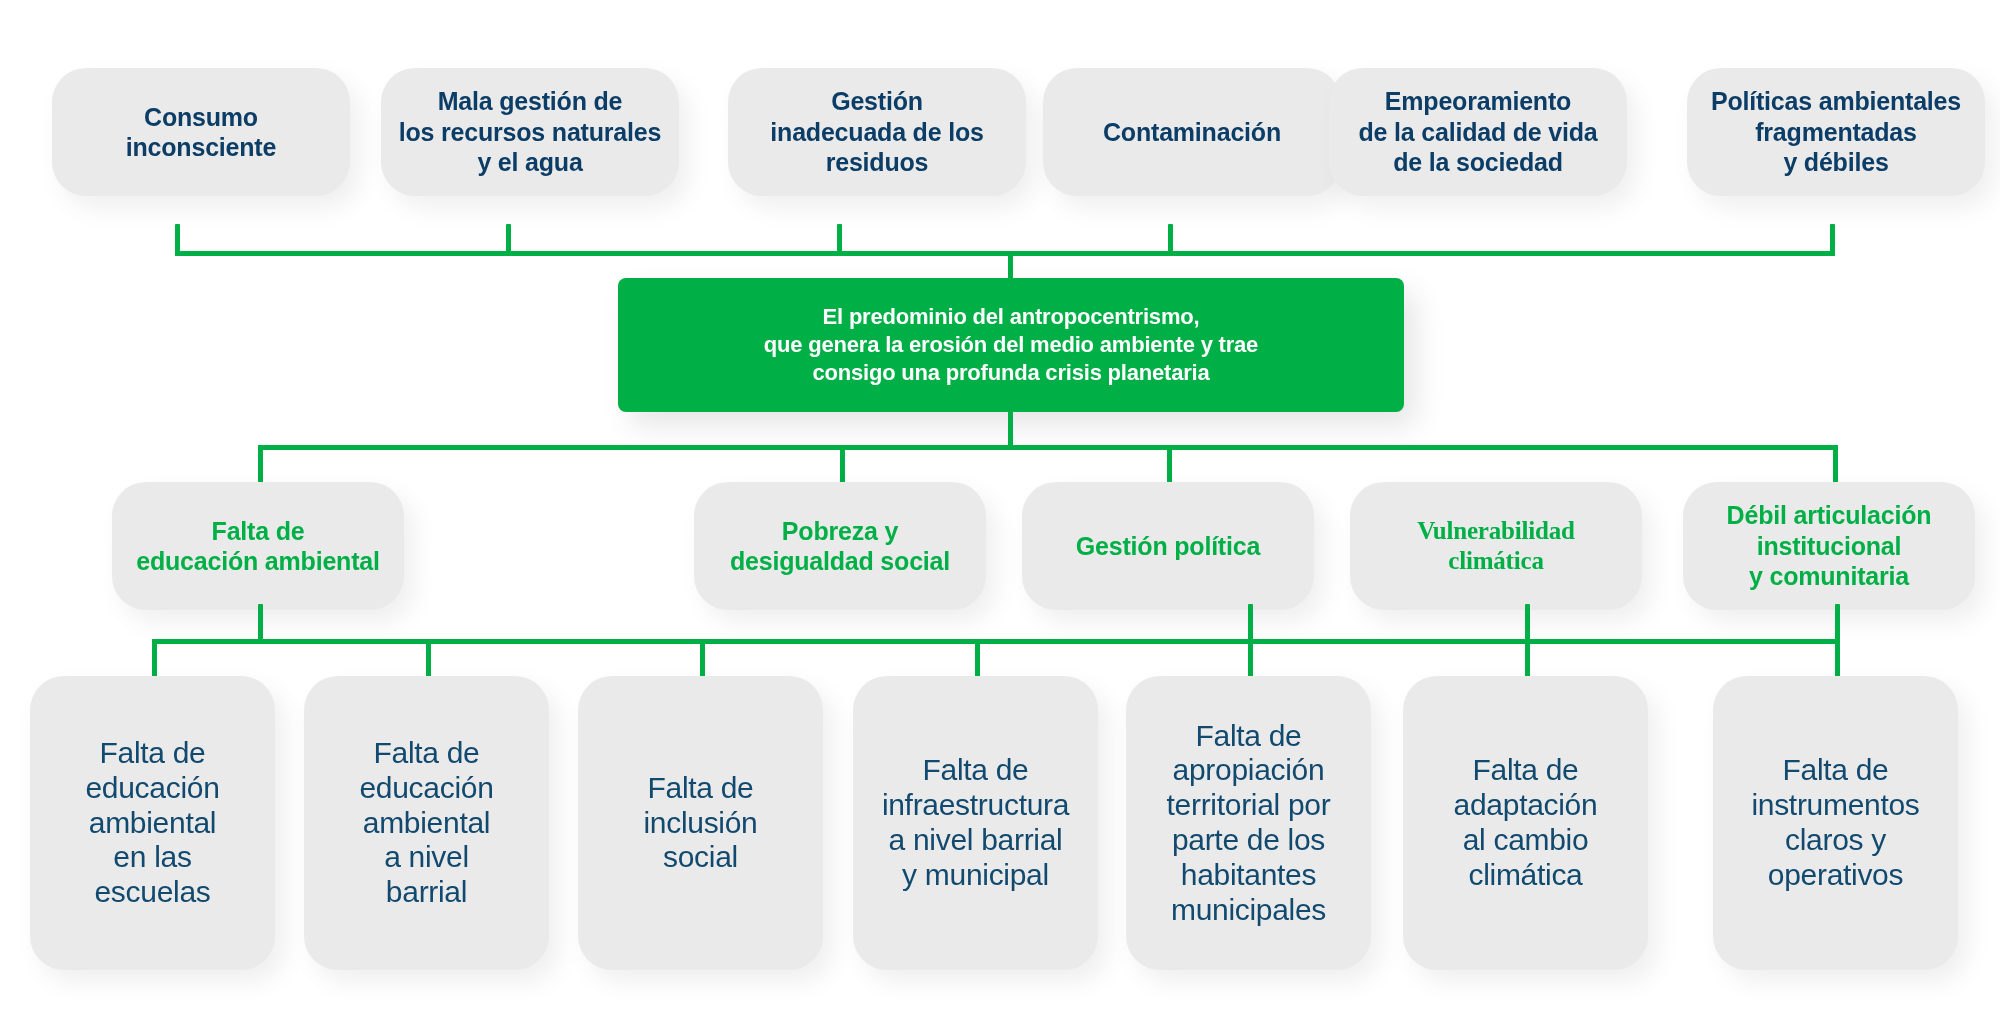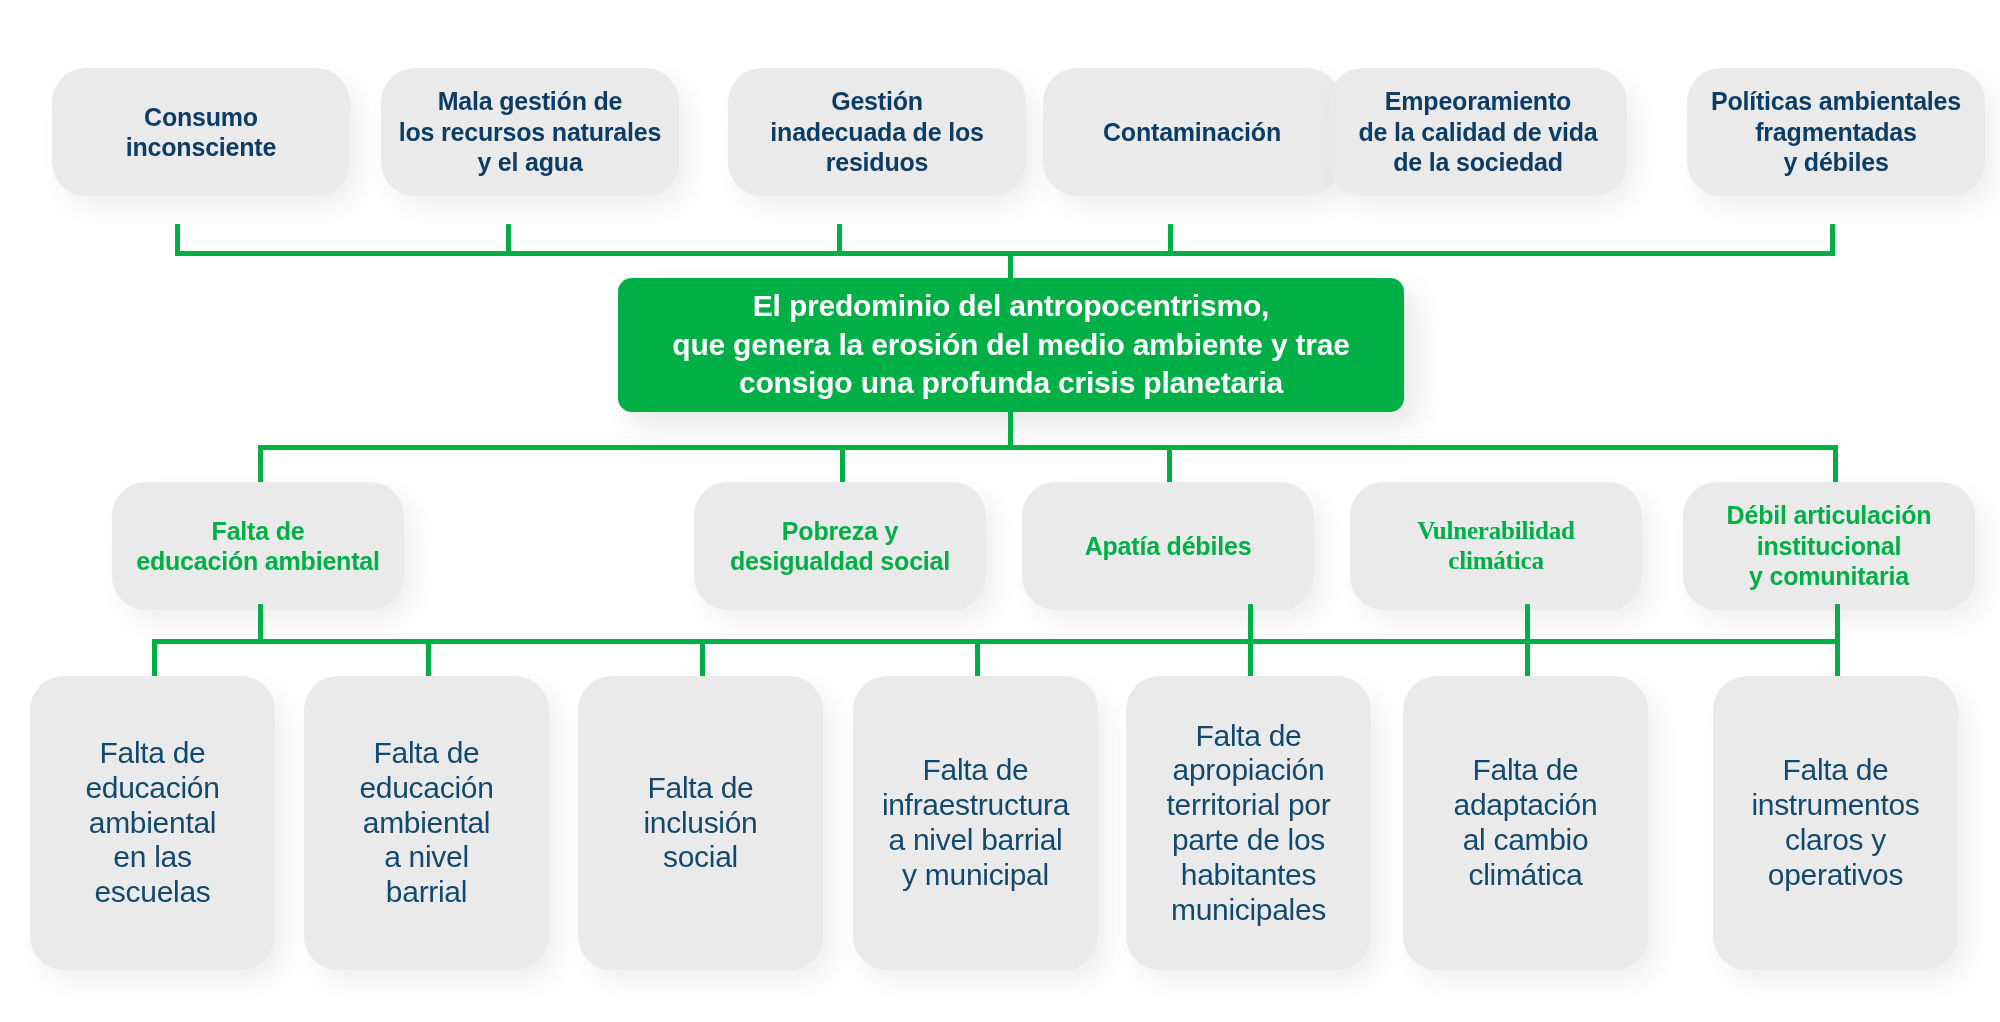--- a/index.html
+++ b/index.html
@@ -63,28 +63,28 @@
     font-size: 30px;
     line-height: 1.16;
     letter-spacing: -0.3px;
   }
 
   
   #central-node {
     position: absolute;
     box-sizing: border-box;
     background: #00AF46;
-    border-radius: 14px;
+    border-radius: 8px;
     display: flex;
     align-items: center;
     justify-content: center;
     text-align: center;
     color: #ffffff;
     font-weight: bold;
-    font-size: 30px;
+    font-size: 22px;
     line-height: 1.28;
     letter-spacing: -0.2px;
     box-shadow: 12px 14px 30px rgba(0,0,0,0.10);
     padding: 10px 26px;
   }
   #central-node .txt { white-space: pre-line; }
 </style>
 </head>
 <body>
 
@@ -151,21 +151,21 @@
     <span class="txt">Falta de
 educación ambiental</span>
   </div>
 
   <div class="card tier-mid" style="left:694px; top:482px; width:292px; height:128px;">
     <span class="txt">Pobreza y
 desigualdad social</span>
   </div>
 
   <div class="card tier-mid" style="left:1022px; top:482px; width:292px; height:128px;">
-    <span class="txt">Apatía débiles</span>
+    <span class="txt">Gestión política</span>
   </div>
 
   <div class="card tier-mid" style="left:1350px; top:482px; width:292px; height:128px;font-family:Liberation Serif, serif;">
     <span class="txt">Vulnerabilidad
 climática</span>
   </div>
 
   <div class="card tier-mid" style="left:1683px; top:482px; width:292px; height:128px;">
     <span class="txt">Débil articulación
 institucional

